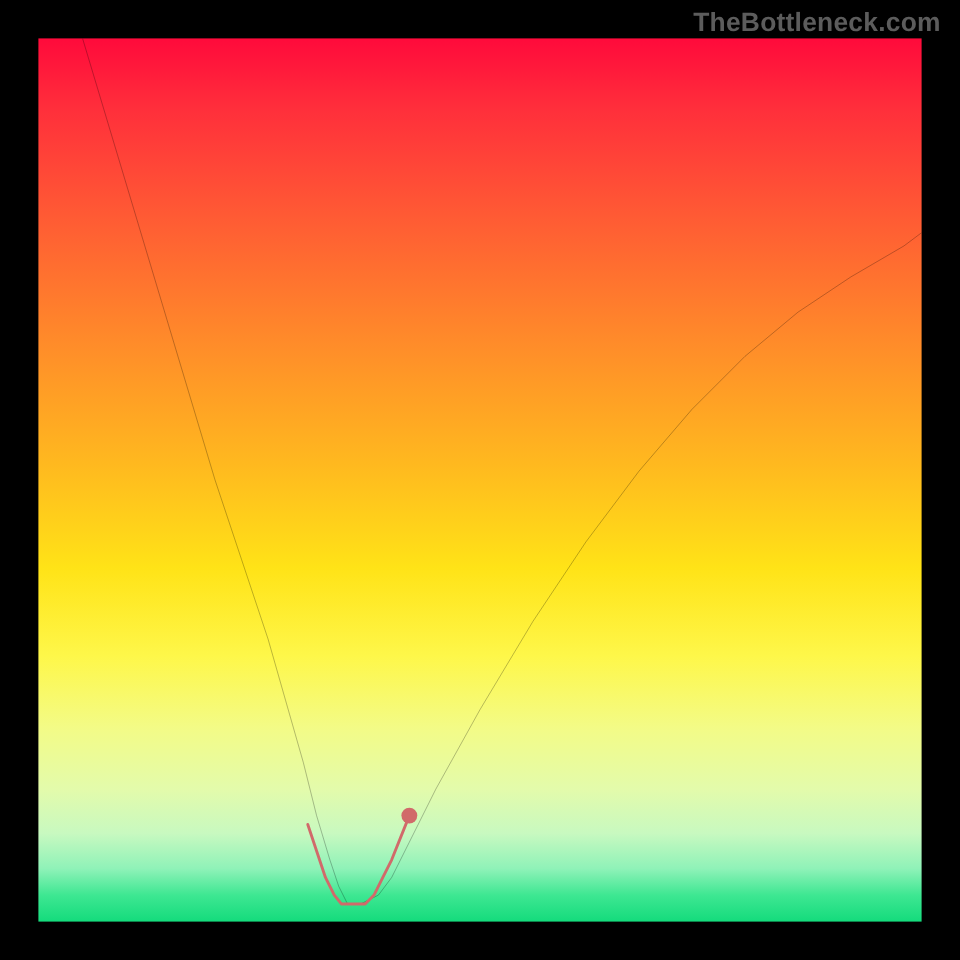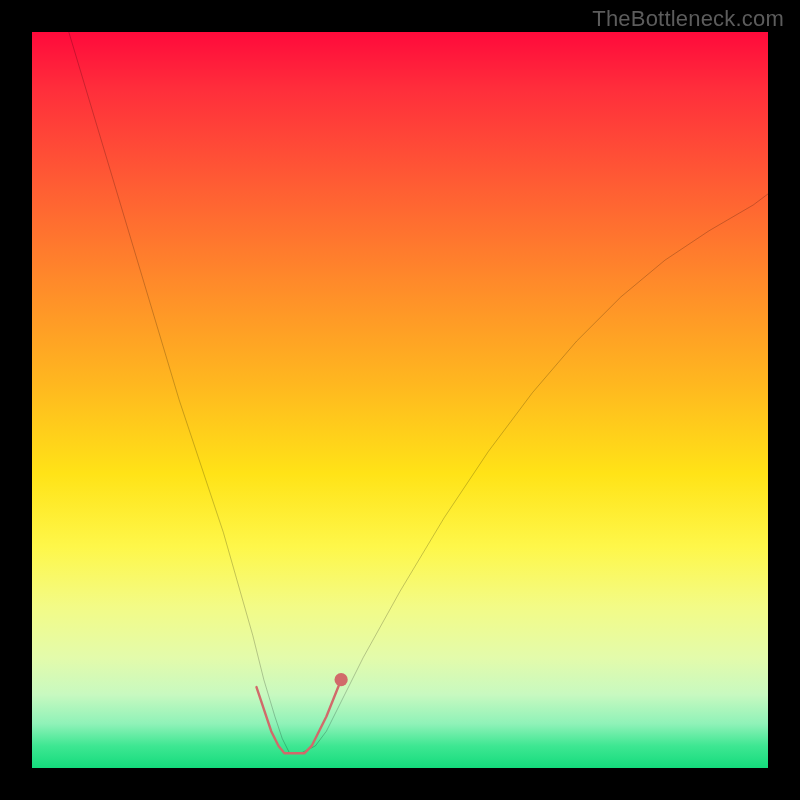--- a/index.html
+++ b/index.html
@@ -38,21 +38,21 @@
       #3ee792 97%,
       #14db7c 100%
     );
   }
   .watermark {
     position: absolute;
     top: 6px;
     right: 16px;
     color: #5c5c5c;
     font-size: 22px;
-    font-weight: 400;
+    font-weight: 700;
     letter-spacing: 0.2px;
     user-select: none;
   }
   svg.curve {
     position: absolute;
     left: 0; top: 0;
     width: 736px;
     height: 736px;
   }
 </style>

